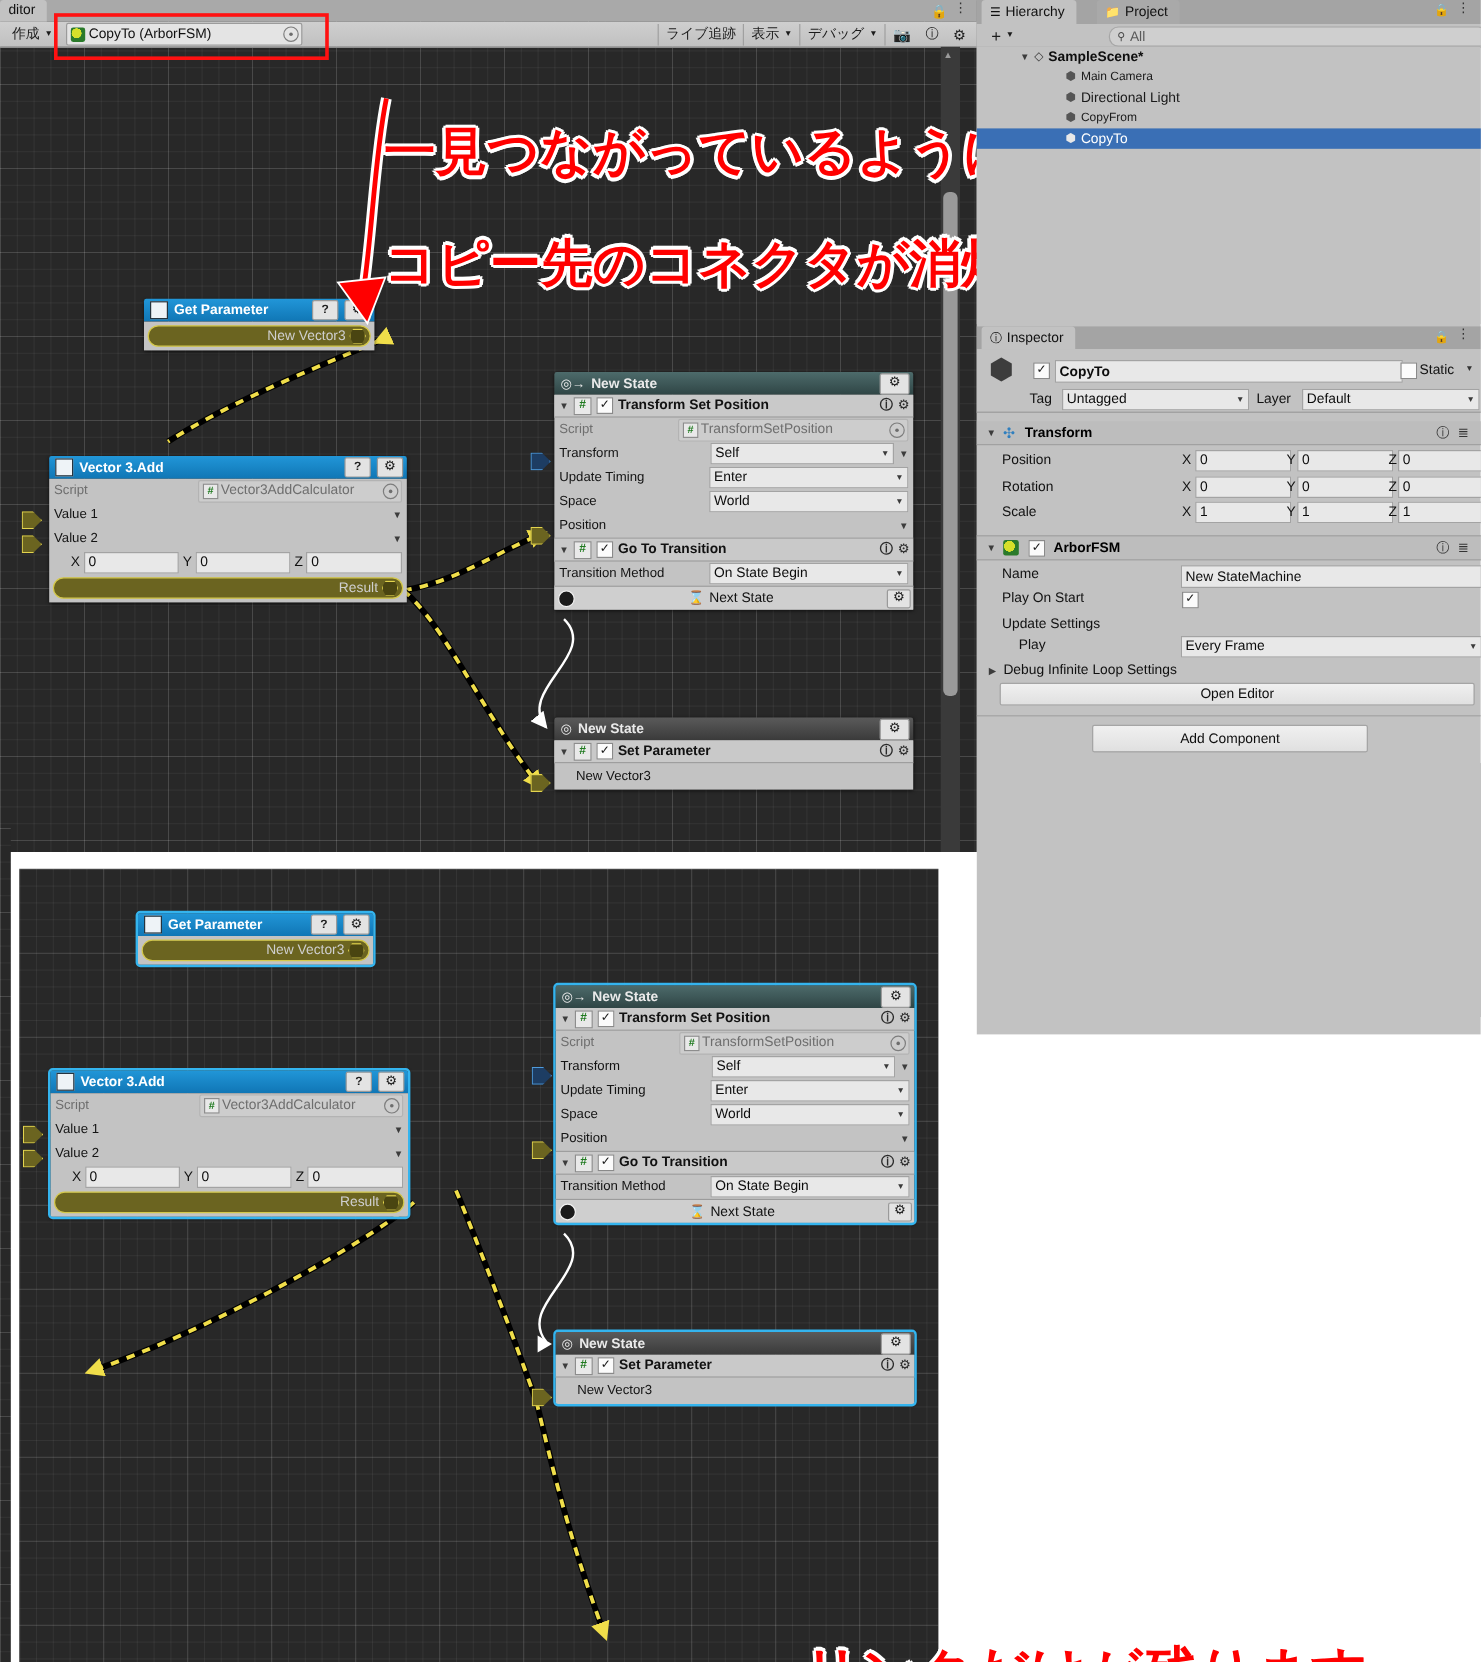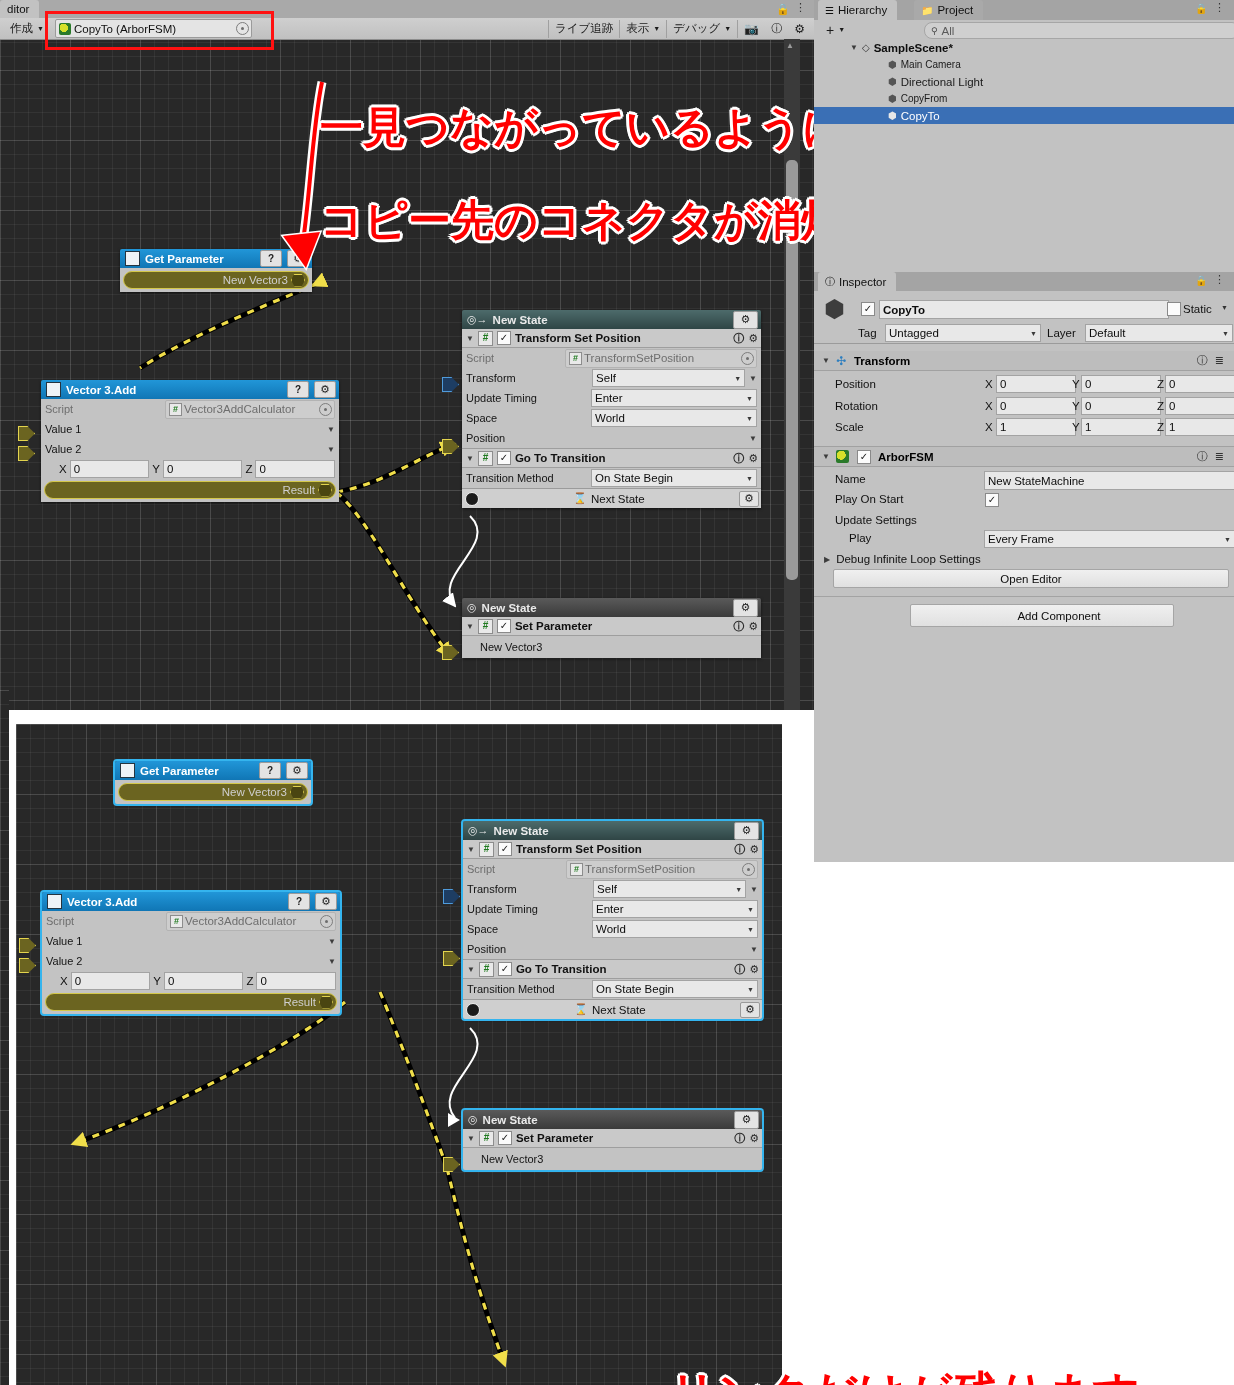--- a/index.html
+++ b/index.html
@@ -579,21 +579,21 @@
   <span class="caret">▼</span>
 </div>
 <div class="abs" style="left:824px;top:553px;display:flex;align-items:center;gap:6px;">
   <span class="foldout">▶</span>
   <span class="lbl">Debug Infinite Loop Settings</span>
 </div>
 <div class="abs btn" style="left:833px;top:569px;width:394px;height:17px;">
   <span>Open Editor</span>
 </div>
 <div class="abs" style="left:814px;top:596px;width:420px;height:1px;background:#a3a3a3;"></div>
-<div class="abs btn" style="left:910px;top:604px;width:228px;height:21px;padding-left:34px;">
+<div class="abs btn" style="left:910px;top:604px;width:228px;height:21px;">
   <span>Add Component</span>
 </div>
 
 <div class="abs" style="left:0;top:710px;width:782px;height:675px;background:#ffffff;"></div>
 <div class="abs graph-canvas" style="left:16px;top:724px;width:766px;height:661px;"></div>
 <div class="abs graph-canvas" style="left:0;top:690px;width:9px;height:695px;"></div>
 
 <svg class="overlay" width="782" height="675" style="left:0;top:710px;">
 
   <path d="M345,292 C300,330 170,400 78,432" stroke="#000" stroke-width="5" fill="none"></path>

